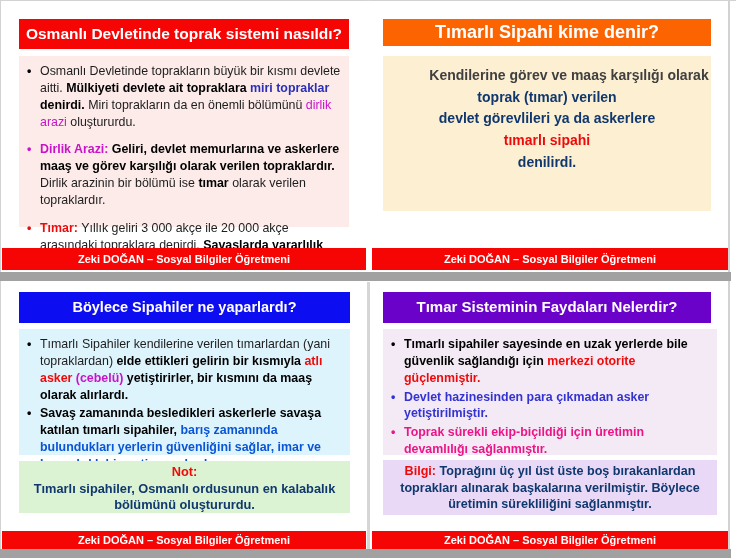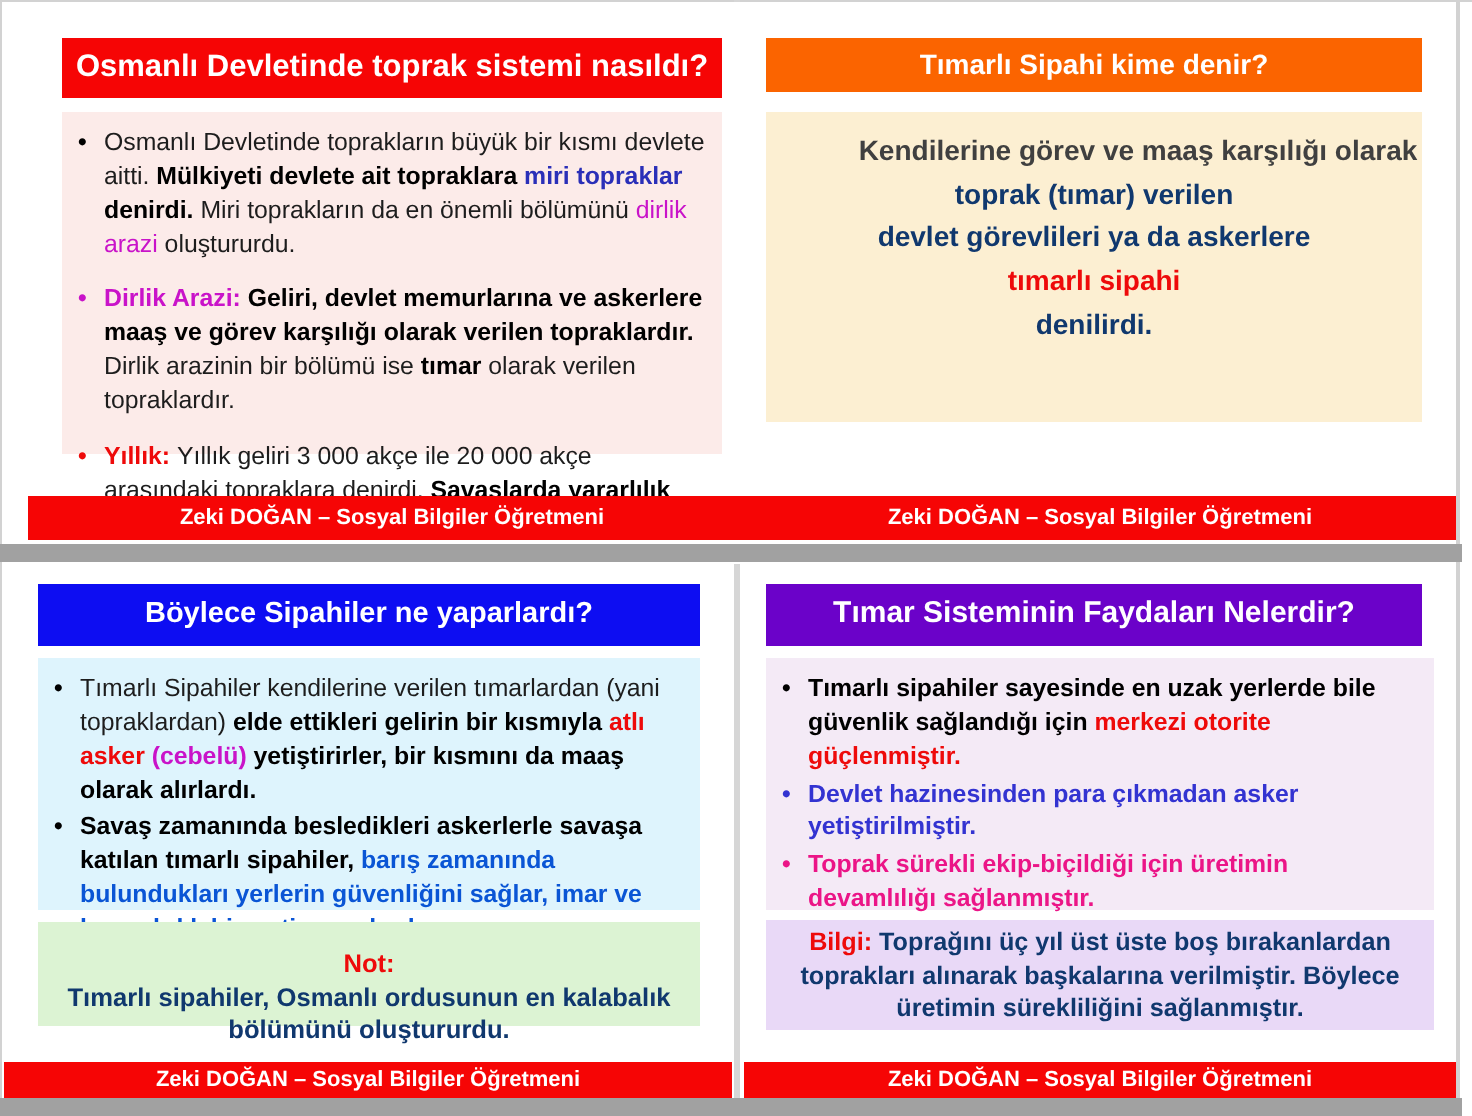--- a/index.html
+++ b/index.html
@@ -35,45 +35,45 @@
 <body>
 
 <div class="page">
 
   <div class="edge" style="left:0;top:0;width:736px;height:1px;"></div>
   <div class="edge" style="left:0;top:0;width:1px;height:558px;"></div>
   <div class="edge" style="left:728px;top:0;width:2px;height:558px;"></div>
   <div class="vgutter" style="left:367px;top:0;height:272px;"></div>
   <div class="vgutter" style="left:367px;top:282px;height:268px;"></div>
 
-  <div class="slide" style="left:14px;top:1px;width:388px;height:271px;">
+  <div class="slide" style="left:2px;top:1px;width:388px;height:271px;">
     <div class="title-bar" style="left: 17px; top: 18px; width: 330px; height: 30px; font-size: 15.5px; background: rgb(246, 5, 5);">
       <span>Osmanlı Devletinde toprak sistemi nasıldı?</span>
     </div>
     <div class="body-box bullets list-spaced" style="left: 17px; top: 55px; width: 330px; height: 171px; background: rgb(252, 235, 233);">
         <div class="bullet-item">
           <span class="bullet-mark" style="color: rgb(0, 0, 0);">•</span>
           <span class="bullet-text"><span style="color: rgb(29, 29, 29);">Osmanlı Devletinde toprakların büyük bir kısmı devlete aitti. </span><span class="b" style="color: rgb(0, 0, 0);">Mülkiyeti devlete ait topraklara </span><span class="b" style="color: rgb(42, 47, 184);">miri topraklar</span><span class="b" style="color: rgb(0, 0, 0);"> denirdi. </span><span style="color: rgb(29, 29, 29);">Miri toprakların da en önemli bölümünü </span><span style="color: rgb(201, 19, 201);">dirlik arazi</span><span style="color: rgb(29, 29, 29);"> oluştururdu.</span></span>
         </div>
         <div class="bullet-item">
           <span class="bullet-mark" style="color: rgb(201, 19, 201);">•</span>
           <span class="bullet-text"><span class="b" style="color: rgb(201, 19, 201);">Dirlik Arazi: </span><span class="b" style="color: rgb(0, 0, 0);">Geliri, devlet memurlarına ve askerlere maaş ve görev karşılığı olarak verilen topraklardır. </span><span style="color: rgb(29, 29, 29);">Dirlik arazinin bir bölümü ise </span><span class="b" style="color: rgb(0, 0, 0);">tımar</span><span style="color: rgb(29, 29, 29);"> olarak verilen topraklardır.</span></span>
         </div>
         <div class="bullet-item">
           <span class="bullet-mark" style="color: rgb(238, 10, 10);">•</span>
-          <span class="bullet-text"><span class="b" style="color: rgb(238, 10, 10);">Yıllık: </span><span style="color: rgb(29, 29, 29);">Yıllık geliri 3 000 akçe ile 20 000 akçe arasındaki topraklara denirdi. </span><span class="b" style="color: rgb(0, 0, 0);">Savaşlarda yararlılık gösterenlere verilirdi.</span></span>
+          <span class="bullet-text"><span class="b" style="color: rgb(238, 10, 10);">Tımar: </span><span style="color: rgb(29, 29, 29);">Yıllık geliri 3 000 akçe ile 20 000 akçe arasındaki topraklara denirdi. </span><span class="b" style="color: rgb(0, 0, 0);">Savaşlarda yararlılık gösterenlere verilirdi.</span></span>
         </div>
       </div>
     <div class="footer-bar" style="left: 0px; top: 247px; width: 364px; height: 22px; background: rgb(246, 5, 5);">
       <span>Zeki DOĞAN – Sosyal Bilgiler Öğretmeni</span>
     </div>
   </div>
 
   <div class="slide" style="left:372px;top:1px;width:356px;height:271px;">
-    <div class="title-bar" style="left: 11px; top: 18px; width: 328px; height: 27px; font-size: 14px; background: rgb(251, 100, 0);">
+    <div class="title-bar" style="left: 11px; top: 18px; width: 328px; height: 27px; font-size: 18px; background: rgb(251, 100, 0);">
       <span>Tımarlı Sipahi kime denir?</span>
     </div>
     <div class="body-box centered-lines" style="left: 11px; top: 55px; width: 328px; height: 155px; font-size: 14px; line-height: 1.55; padding-top: 9px; background: rgb(252, 239, 210);">
         <span class="line"><span class="b" style="color: #404040; margin-left: 44px;">Kendilerine görev ve maaş karşılığı olarak</span></span>
         <span class="line"><span class="b" style="color: rgb(16, 56, 110);">toprak (tımar) verilen</span></span>
         <span class="line"><span class="b" style="color: rgb(16, 56, 110);">devlet görevlileri ya da askerlere</span></span>
         <span class="line"><span class="b" style="color: rgb(238, 10, 10);">tımarlı sipahi</span></span>
         <span class="line"><span class="b" style="color: rgb(16, 56, 110);">denilirdi.</span></span>
       </div>
     <div class="footer-bar" style="left: 0px; top: 247px; width: 356px; height: 22px; background: rgb(246, 5, 5);">
@@ -90,21 +90,21 @@
     <div class="body-box bullets list-tight" style="left: 17px; top: 47px; width: 331px; height: 126px; font-weight: normal; background: rgb(222, 244, 253);">
         <div class="bullet-item">
           <span class="bullet-mark" style="color: rgb(0, 0, 0);">•</span>
           <span class="bullet-text"><span style="color: rgb(29, 29, 29);">Tımarlı Sipahiler kendilerine verilen tımarlardan (yani topraklardan) </span><span class="b" style="color: rgb(0, 0, 0);">elde ettikleri gelirin bir kısmıyla </span><span class="b" style="color: rgb(238, 10, 10);">atlı asker</span><span class="b" style="color: rgb(201, 19, 201);"> (cebelü)</span><span class="b" style="color: rgb(0, 0, 0);"> yetiştirirler, bir kısmını da maaş olarak alırlardı.</span></span>
         </div>
         <div class="bullet-item">
           <span class="bullet-mark" style="color: rgb(0, 0, 0);">•</span>
           <span class="bullet-text"><span class="b" style="color: rgb(0, 0, 0);">Savaş zamanında besledikleri askerlerle savaşa katılan tımarlı sipahiler, </span><span class="b" style="color: rgb(10, 85, 213);">barış zamanında bulundukları yerlerin güvenliğini sağlar, imar ve bayındırlık hizmeti yaparlardı.</span></span>
         </div>
       </div>
-    <div class="body-box center-par" style="left: 17px; top: 179px; width: 331px; height: 52px; font-size: 12.8px; line-height: 1.3; padding-top: 13px; background: rgb(220, 243, 211);">
+    <div class="body-box center-par" style="left: 17px; top: 179px; width: 331px; height: 52px; font-size: 12.8px; line-height: 1.3; padding-top: 3px; background: rgb(220, 243, 211);">
         <span class="line"><span class="b" style="color: rgb(238, 10, 10);">Not:</span></span>
         <span class="line"><span class="b" style="color: rgb(16, 56, 110);">Tımarlı sipahiler, Osmanlı ordusunun en kalabalık bölümünü oluştururdu.</span></span>
       </div>
     <div class="footer-bar" style="left: 0px; top: 249px; width: 364px; height: 18px; background: rgb(246, 5, 5);">
       <span>Zeki DOĞAN – Sosyal Bilgiler Öğretmeni</span>
     </div>
   </div>
 
   <div class="slide" style="left:372px;top:282px;width:356px;height:267px;">
     <div class="title-bar" style="left: 11px; top: 10px; width: 328px; height: 31px; font-size: 15px; background: rgb(107, 2, 201);">

